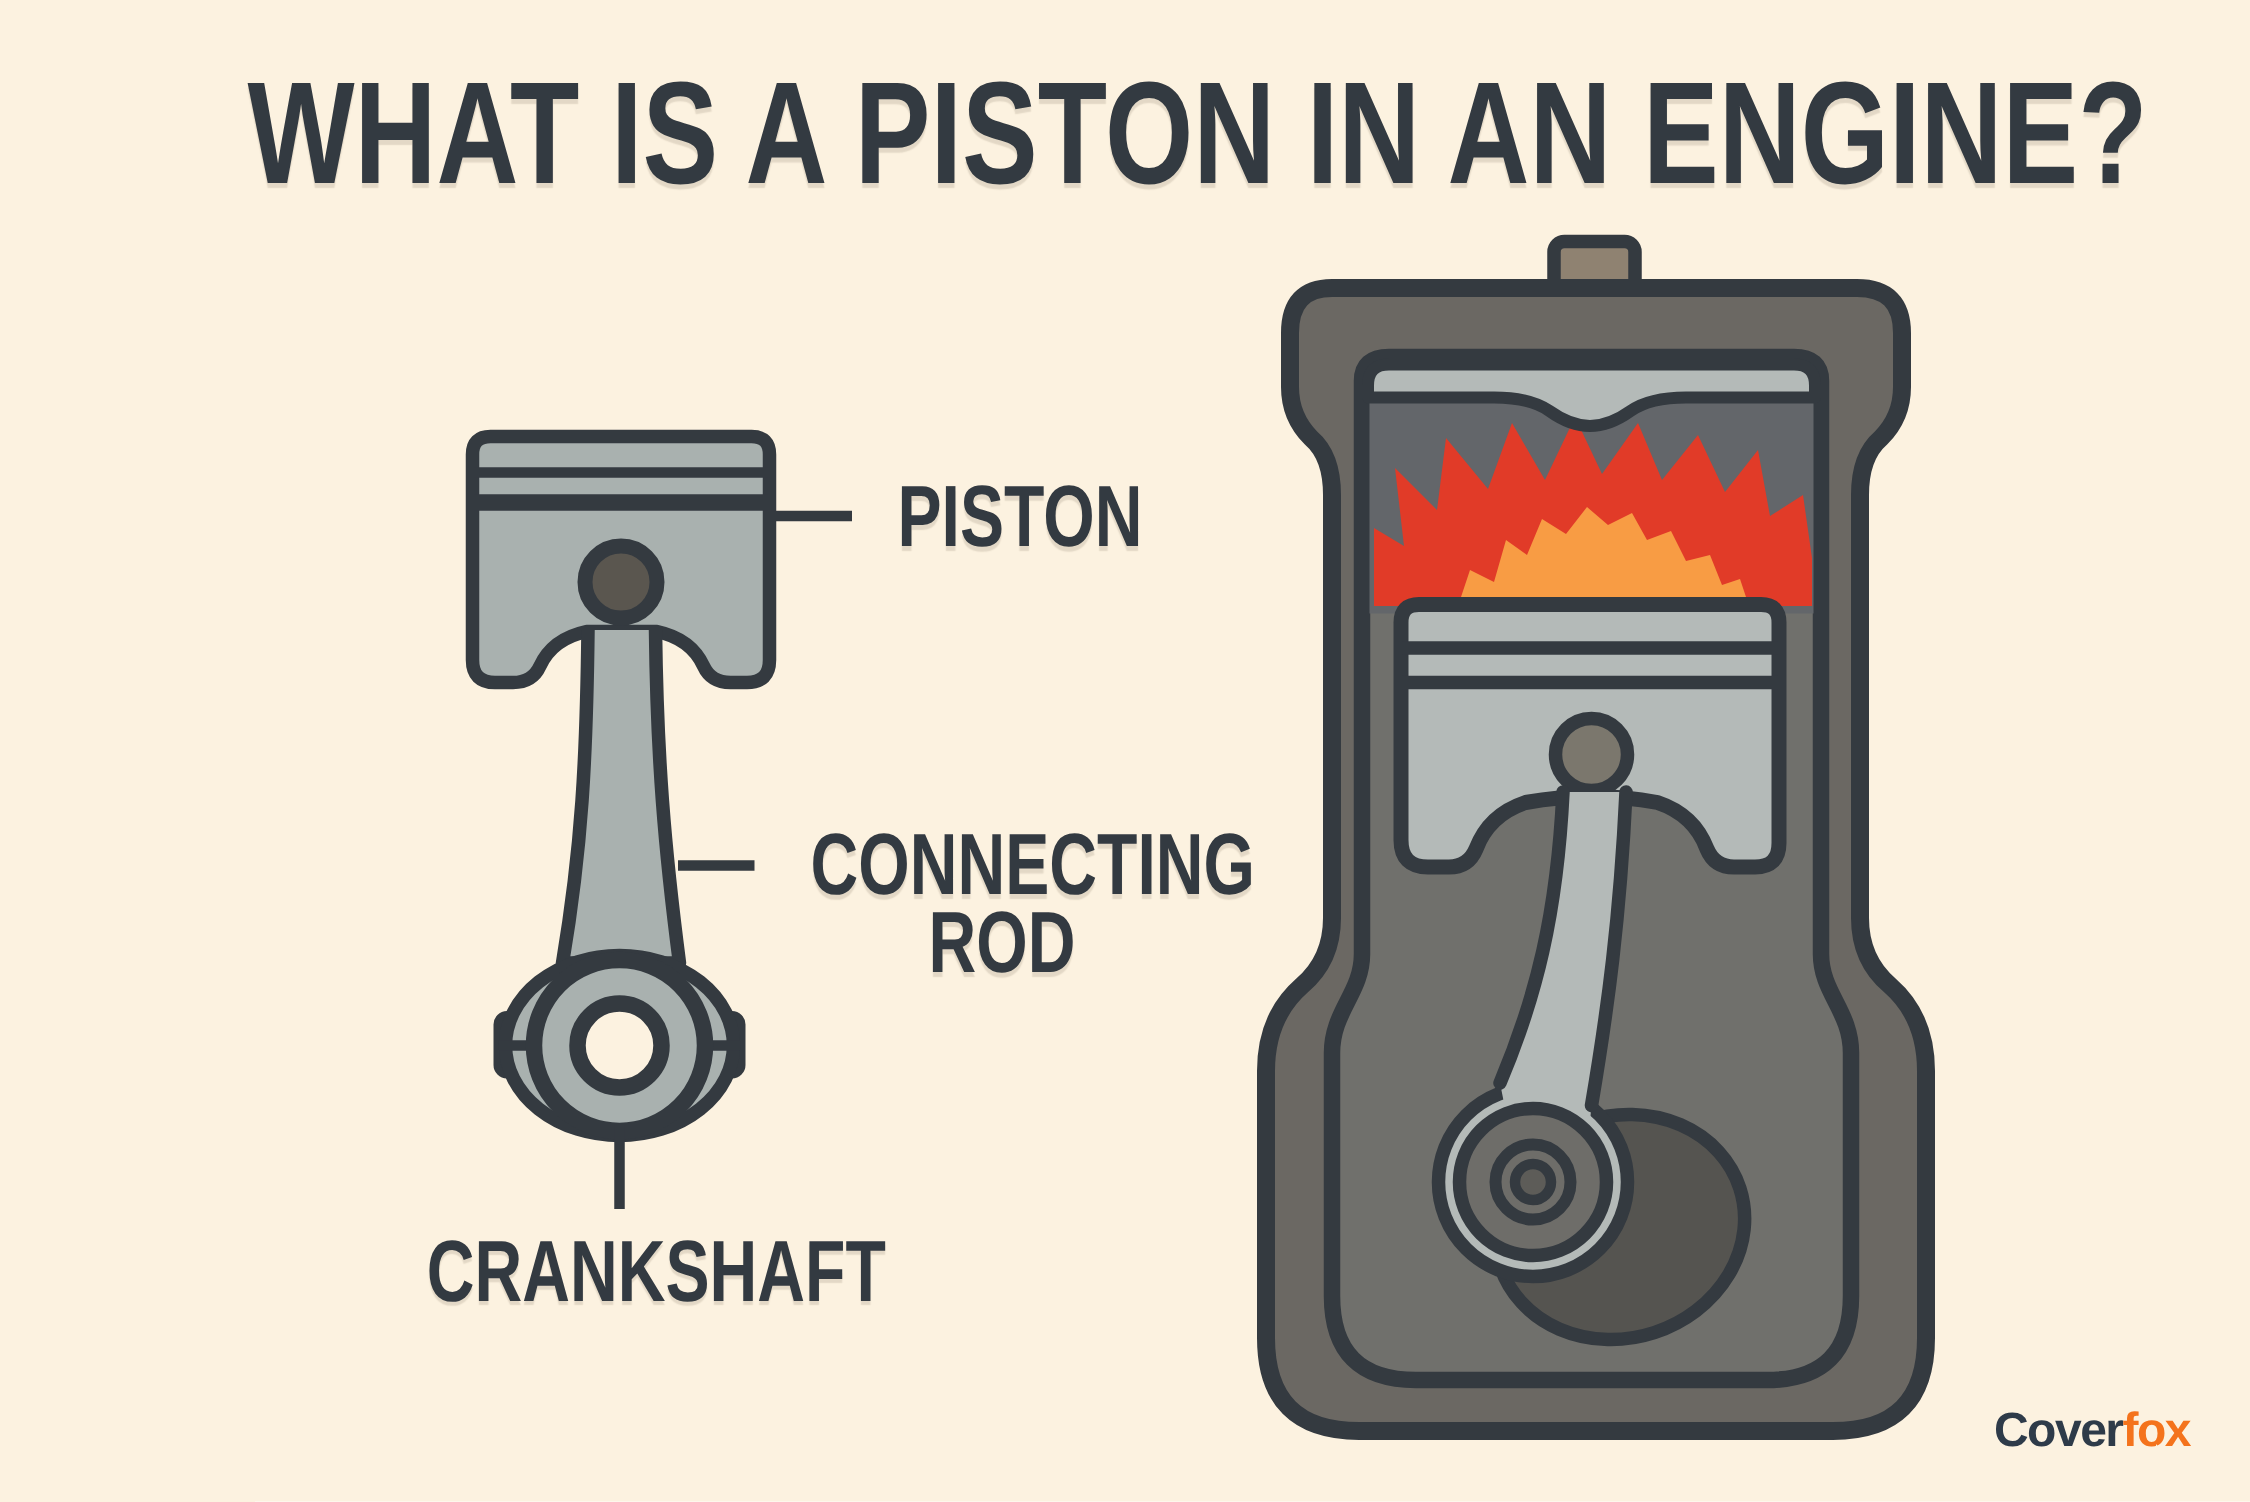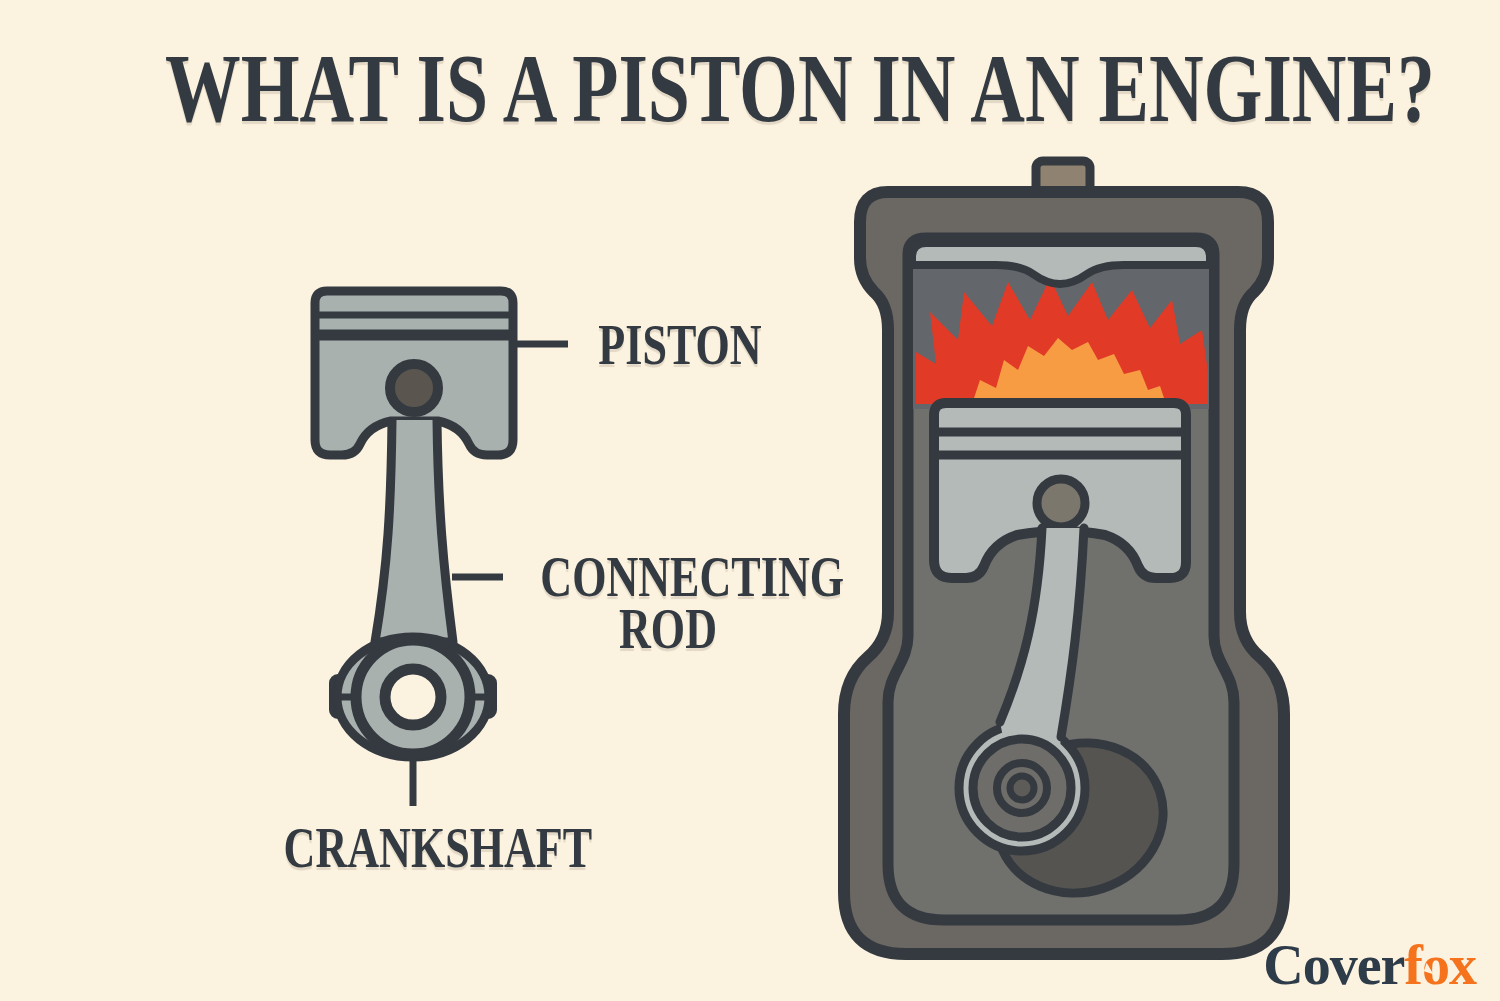--- a/index.html
+++ b/index.html
@@ -1,20 +1,20 @@
 <!DOCTYPE html>
 <html style="--bg: #fcf2e0; --ink: #343a40; --label-text: #333a41; --metal: #a9b1af; --metal-light: #b4bab8; --pin-dark: #5a564f; --engine-block: #6b6863; --cavity-gray: #70706c; --chamber-gray: #63666a; --explosion-red: #e13b28; --explosion-orange: #f89c44; --spark-plug-tan: #8f8271; --crank-disc: #6e6d69; --counterweight: #555450; --hub-center: #5d5c58; --engine-pin: #7b776d; --logo-navy: #2e3b49; --logo-orange: #f4731c;"><head>
 <meta charset="utf-8">
 <style>
   html,body{margin:0;padding:0;}
   .canvas{
     position:relative;
     width:1500px;height:1001px;
     overflow:hidden;
-    font-family:Liberation Serif, serif;
+    font-family:Liberation Sans, sans-serif;
     background:var(--bg,#fcf2e0);
   }
   .title{
     position:absolute;left:0;right:0;top:38px;
     text-align:center;
     font-size:97px;line-height:1.05;font-weight:700;
     color:var(--label-text,#333a41);
     transform:scaleX(.78);
     transform-origin:50% 50%;
     letter-spacing:0;
@@ -29,22 +29,22 @@
     transform-origin:50% 50%;
     text-align:center;
     text-shadow:0 3px 1px rgba(80,64,40,.14);
     white-space:nowrap;
   }
   .label-piston{left:520px;top:319px;width:320px;}
   .label-conrod{left:500px;top:551px;width:336px;}
   .label-crank{left:235px;top:822px;width:405px;}
   .art{position:absolute;left:0;top:0;width:1500px;height:1001px;}
   .logo{
-    position:absolute;top:937px;right:24px;
-    font-size:56px;font-weight:700;letter-spacing:-1px;
+    position:absolute;top:937px;right:40px;
+    font-size:32px;font-weight:700;letter-spacing:-1px;
     line-height:1;white-space:nowrap;
   }
   .logo .c1{color:var(--logo-navy,#2e3b49);}
   .logo .c2{color:var(--logo-orange,#f4731c);position:relative;display:inline-block;}
   .fox-notch{
     position:absolute;left:21px;top:27px;
     width:0;height:0;border-left:10px solid var(--bg,#fcf2e0);
     border-top:9px solid transparent;
     transform:rotate(18deg);
   }

